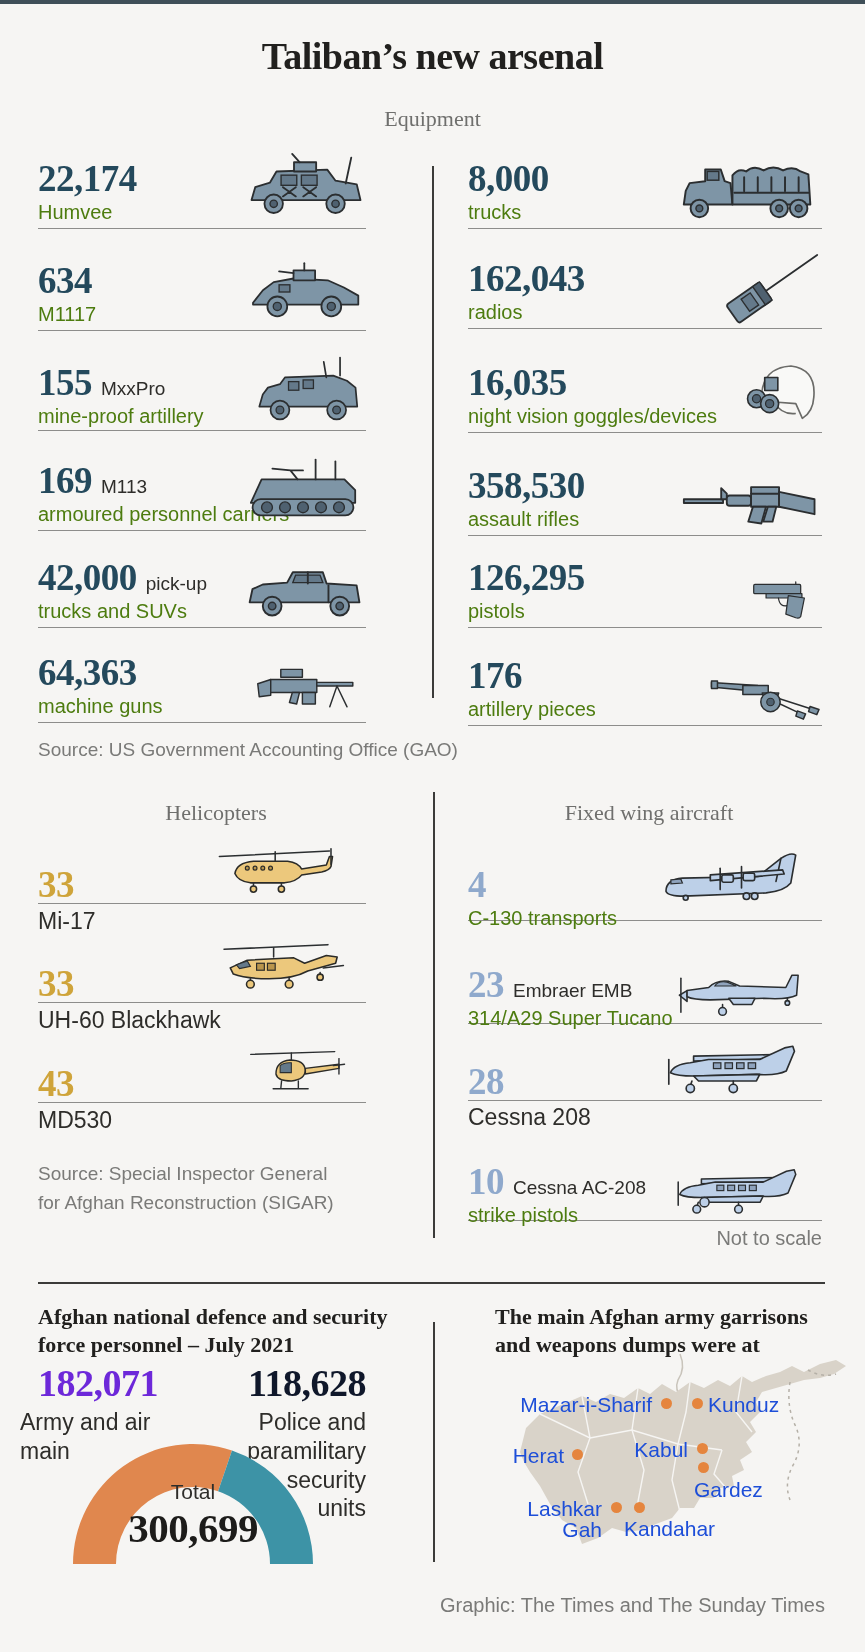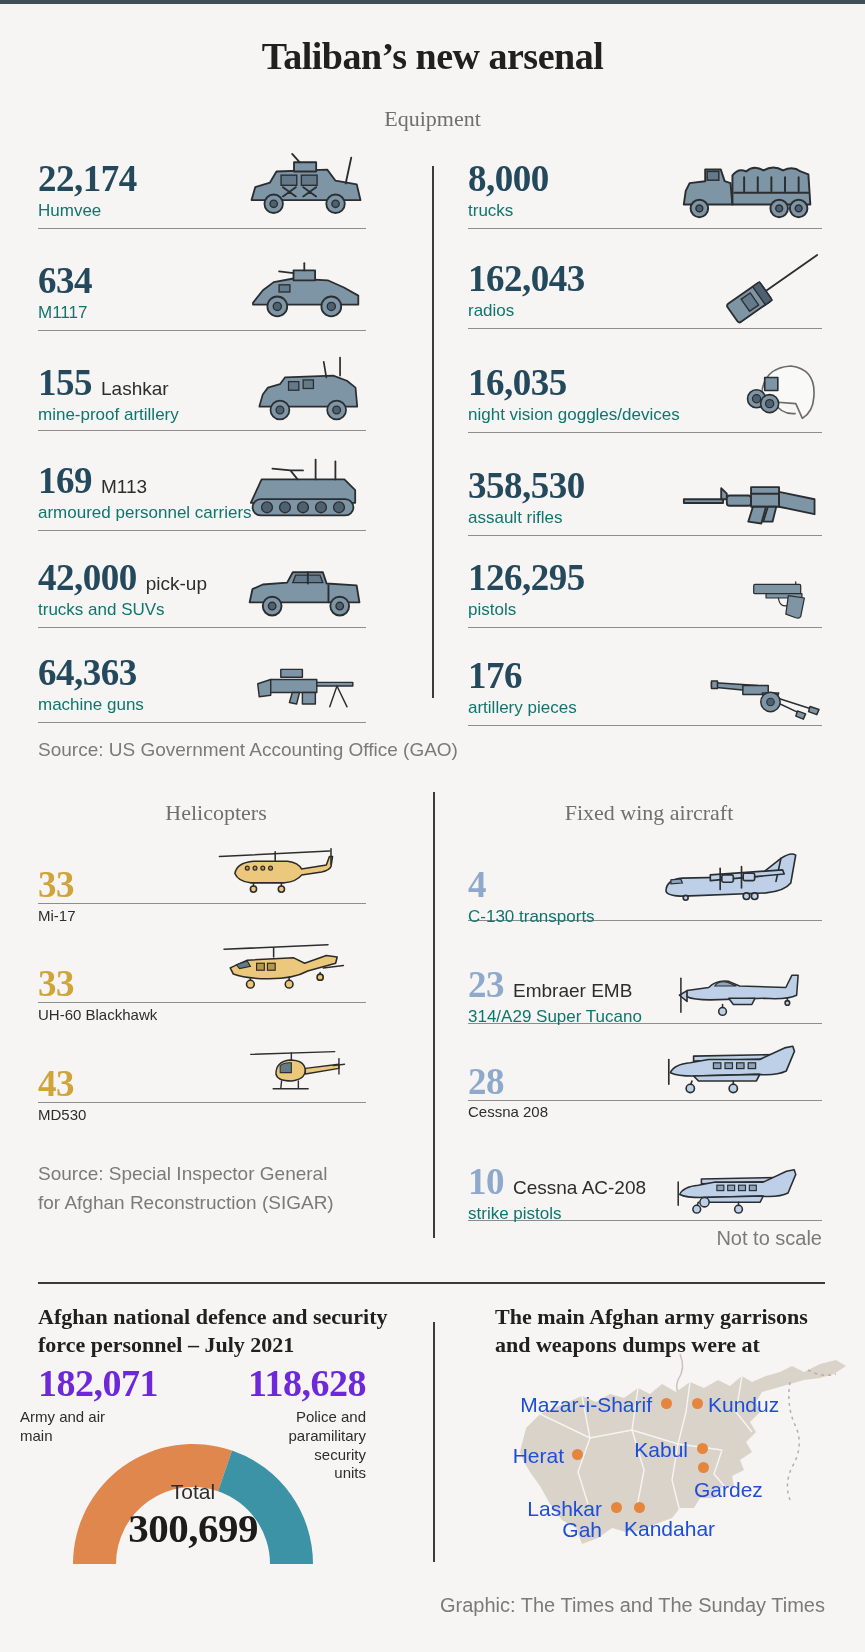--- a/index.html
+++ b/index.html
@@ -9,33 +9,33 @@
   .title{position:absolute;left:0;right:0;top:34px;text-align:center;
          font-family:"Liberation Serif",serif;font-weight:700;font-size:38px;color:#21201e;letter-spacing:-0.5px;}
   .sec-head{position:absolute;text-align:center;font-family:"Liberation Serif",serif;
             font-size:22px;color:#6f6f6d;}
   .row{position:absolute;border-bottom:1px solid #8d8d8b;}
   .numline{display:flex;align-items:baseline;line-height:1;}
   .num{font-family:"Liberation Serif",serif;font-weight:700;font-size:37px;color:#24495c;letter-spacing:-0.5px;line-height:1;}
   .num.gold{color:#cfa43a}
   .num.blue{color:#8fa9cc}
   .suffix{margin-left:9px;font-size:19px;color:#2e2d2a;}
-  .lbl{font-size:17px;color:#0f766e;line-height:1.25;}
+  .lbl{font-size:20px;color:#4d7c0f;line-height:1.25;}
   .row .lbl{margin-top:3px;}
-  .sub-lbl{position:absolute;font-size:15px;color:#2e2d2a;line-height:1.25;}
+  .sub-lbl{position:absolute;font-size:23px;color:#2e2d2a;line-height:1.25;}
   .icon{position:absolute;right:0;bottom:2px;}
   .row .num.bl{position:absolute;left:0;bottom:0;}
   .src{position:absolute;font-size:19px;color:#7a7a78;line-height:1.5;}
   .vdiv{position:absolute;width:2px;background:#3b3b39;}
   .hdiv{position:absolute;height:2px;background:#3b3b39;}
   .b-head{position:absolute;font-family:"Liberation Serif",serif;font-weight:700;font-size:22px;
           color:#21201e;line-height:1.27;}
   .big{position:absolute;font-family:"Liberation Serif",serif;font-weight:700;font-size:38px;line-height:1;letter-spacing:-0.5px;}
   .big.orange{color:#6d28d9}
-  .big.teal{color:#6d28d9}
+  .big.teal{color:#0f172a}
   .gauge-total-lbl{position:absolute;font-size:21px;color:#2e2d2a;text-align:center;}
   .gauge-total-val{position:absolute;font-family:"Liberation Serif",serif;font-weight:700;font-size:41px;
                    color:#1d1c1a;text-align:center;letter-spacing:-0.5px;}
   .note{position:absolute;font-size:20px;color:#7a7a78;text-align:right;}
   .credit{position:absolute;font-size:20px;color:#7a7a78;text-align:right;}
   .mapbox{position:absolute;left:490px;top:1352px;width:370px;height:210px;}
   .dot{position:absolute;width:11px;height:11px;border-radius:50%;background:#e5853e;}
   .city{position:absolute;font-size:21px;color:#1d4ed8;line-height:1;}
   .city.r{text-align:right;}
   
@@ -292,21 +292,21 @@
         <span class="suffix"></span>
       </div>
     <div class="lbl">M1117</div>
     <svg class="icon" viewBox="0 0 130 80" style="width:118px;height:72px">
         <use href="#sym-m1117"></use>
       </svg>
   </div>
   <div class="row" style="left:38px;top:364px;width:328px;height:66px">
     <div class="numline">
         <span class="num">155</span>
-        <span class="suffix">Lashkar</span>
+        <span class="suffix">MxxPro</span>
       </div>
     <div class="lbl">mine-proof artillery</div>
     <svg class="icon" viewBox="0 0 130 85" style="width:112px;height:73px">
         <use href="#sym-mrap"></use>
       </svg>
   </div>
   <div class="row" style="left:38px;top:462px;width:328px;height:68px">
     <div class="numline">
         <span class="num">169</span>
         <span class="suffix">M113</span>

